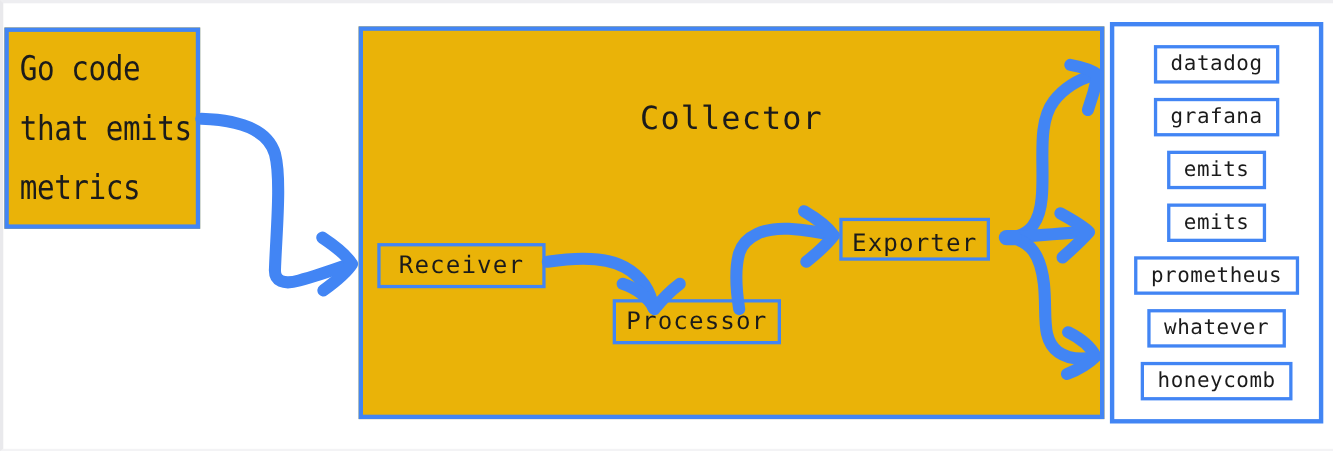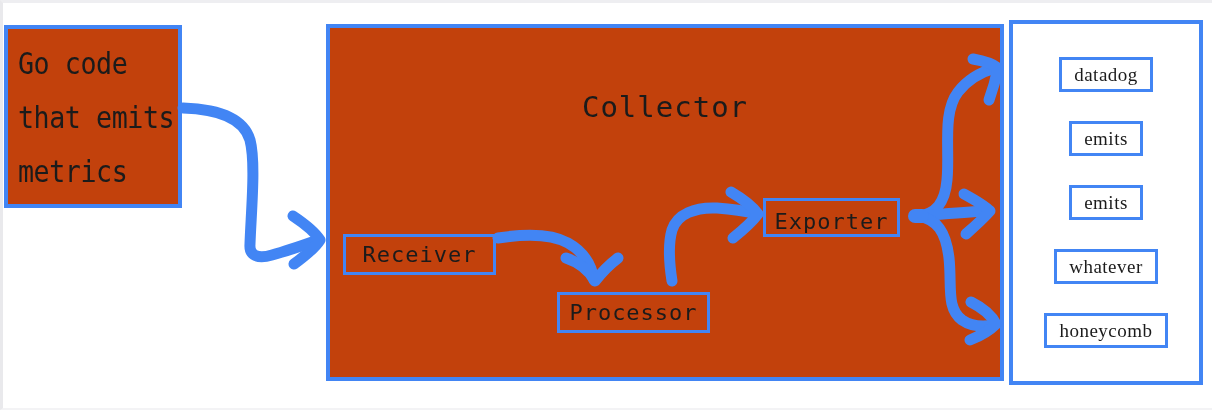--- a/index.html
+++ b/index.html
@@ -23,21 +23,21 @@
     box-sizing: border-box;
     border-left: 3px solid #e9e9ec;
     border-top: 3px solid #eeeef1;
     border-bottom: 2px solid #f3f3f5;
     pointer-events: none;
   }
 
   .node {
     position: absolute;
     box-sizing: border-box;
-    background: #c2410c;
+    background: #eab308;
     border: 4px solid #4285f4;
     display: flex;
     align-items: center;
     justify-content: center;
     color: #1b1b1b;
     white-space: pre;
   }
 
   
   #go-code-box {
@@ -75,30 +75,30 @@
     width: 100%;
     text-align: center;
     font-size: 29px;
     letter-spacing: 1px;
     color: #1b1b1b;
   }
 
   
   #receiver-box {
     left: 343px;
-    top: 234px;
+    top: 221px;
     width: 153px;
     height: 41px;
     font-size: 22px;
     letter-spacing: 1px;
     border-width: 3px;
   }
   #processor-box {
     left: 557px;
-    top: 292px;
+    top: 272px;
     width: 153px;
     height: 41px;
     font-size: 22px;
     letter-spacing: 1px;
     border-width: 3px;
   }
   #exporter-box {
     left: 763px;
     top: 198px;
     width: 137px;
@@ -125,21 +125,20 @@
     left: 0;
     top: 0;
     width: 100%;
     height: 100%;
     display: flex;
     flex-direction: column;
     align-items: center;
     justify-content: space-evenly;
     padding: 4px 0;
     box-sizing: border-box;
-    font-family: Liberation Serif, serif;
   }
   .backend-item {
     box-sizing: border-box;
     background: #ffffff;
     border: 3px solid #4285f4;
     color: #1b1b1b;
     font-size: 19px;
     letter-spacing: 0.5px;
     line-height: 1;
     padding: 5px 12px;
@@ -180,22 +179,24 @@
     <span>Processor</span>
   </div>
 
   <div class="node" id="exporter-box">
     <span>Exporter</span>
   </div>
 
   <div id="backends-panel">
     <div id="backend-list">
         <div class="backend-item">datadog</div>
+        <div class="backend-item">grafana</div>
         <div class="backend-item">emits</div>
         <div class="backend-item">emits</div>
+        <div class="backend-item">prometheus</div>
         <div class="backend-item">whatever</div>
         <div class="backend-item">honeycomb</div>
       </div>
   </div>
 
   <svg id="arrow-layer" viewBox="0 0 1212 410">
     <g fill="none" stroke="#4285f4" stroke-width="11" stroke-linecap="round" stroke-linejoin="round">
 
       <g>
         <path d="M183,108 C214,109 243,116 250,140 C256,163 251,213 250,244 C249,256 258,259 272,255 C287,251 304,245 318,240"></path>

